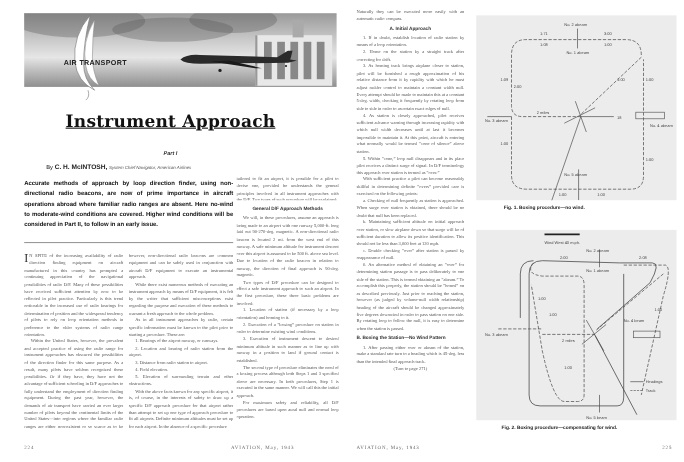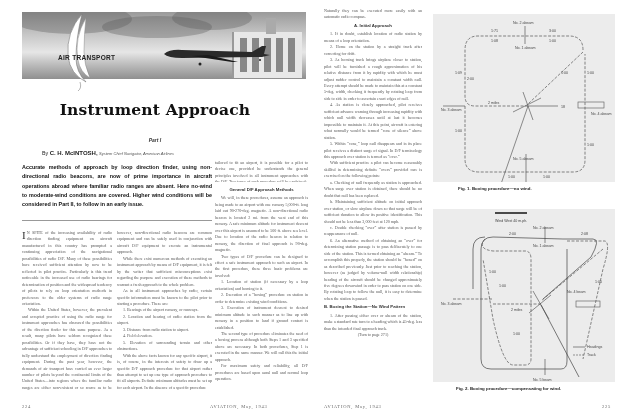--- a/index.html
+++ b/index.html
@@ -9,21 +9,21 @@
   #right-page{left:310px;width:312px;}
   .banner{position:absolute;left:22px;top:12px;width:284px;height:67px;background:linear-gradient(180deg,#9a9a9a 0%,#c8c8c8 35%,#e6e6e6 60%,#bdbdbd 78%,#8f8f8f 100%);overflow:hidden;}
   .banner .cloud{position:absolute;border-radius:50%;background:rgba(90,90,90,.35);}
   .banner .terminal{position:absolute;right:4px;top:20px;width:68px;height:46px;background:#e8e8e8;border-left:2px solid #999;}
   .banner .terminal .win{position:absolute;top:6px;height:34px;width:7px;background:#888;}
   .banner .tower{position:absolute;right:30px;top:6px;width:10px;height:16px;background:#aaa;}
   .banner .plane{position:absolute;left:140px;top:34px;width:110px;height:20px;}
   .wing-logo{position:absolute;left:62px;top:12px;width:36px;height:80px;}
   .air-transport{position:absolute;left:58px;top:54px;font-family:"Liberation Sans",sans-serif;font-weight:bold;font-size:6.5px;color:#222;letter-spacing:.3px;background:rgba(255,255,255,.0);}
   .title{position:absolute;left:0;width:310px;text-align:center;font-family:"DejaVu Serif",serif;font-weight:bold;color:#111;font-size:15.5px;line-height:17px;letter-spacing:.2px;}
-  #title1{top:101px;} #title2{top:117px;}
+  #title1{top:101px;text-decoration:underline;} #title2{top:117px;}
   .part{position:absolute;top:137px;left:0;width:310px;text-align:center;font-size:5px;font-style:italic;font-weight:bold;color:#333;font-family:"Liberation Sans",sans-serif;}
   .byline{position:absolute;top:150px;left:42px;font-family:"Liberation Sans",sans-serif;font-size:5.3px;color:#222;white-space:nowrap;}
   .byline b{font-weight:bold;font-size:6px;}
   .byline i{font-size:4px;color:#555;}
   .abstract{position:absolute;top:163px;left:22px;width:190px;font-family:"Liberation Sans",sans-serif;font-weight:bold;font-size:5.4px;line-height:9.3px;color:#111;text-align:justify;}
   .rule{position:absolute;top:220px;left:22px;width:190px;border-top:1px solid #999;}
   .col{position:absolute;font-size:4.1px;line-height:6.45px;color:#555;text-align:justify;}
   .col p{margin:0;text-indent:6px;}
   .col p.noind{text-indent:0;}
   .col h4{margin:2px 0 2px;text-align:center;font-family:"Liberation Sans",sans-serif;font-weight:bold;font-size:4.3px;color:#333;}

